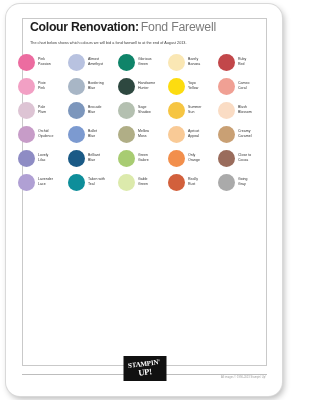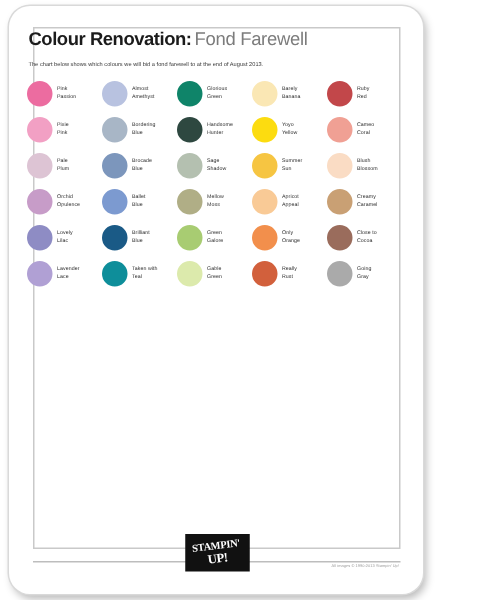--- a/index.html
+++ b/index.html
@@ -36,21 +36,21 @@
     width: 245px;
     height: 348px;
     border: 1px solid #c9c9c9;
     box-sizing: border-box;
     background: #ffffff;
   }
 
   
   #header {
     position: absolute;
-    left: 13px;
+    left: 24px;
     top: 14px;
     width: 222px;
   }
   #title-line {
     white-space: nowrap;
     line-height: 1;
   }
   #doc-title {
     font-size: 12.3px;
     font-weight: bold;

